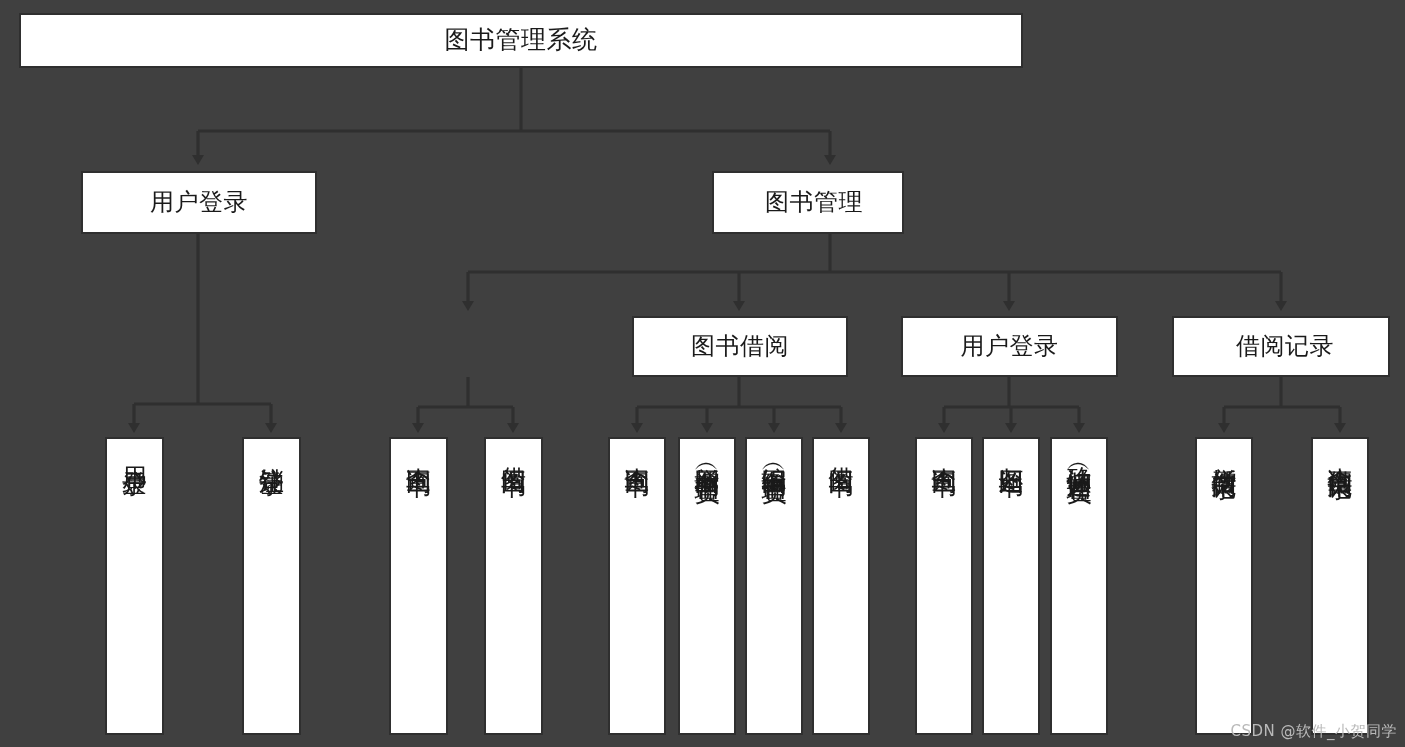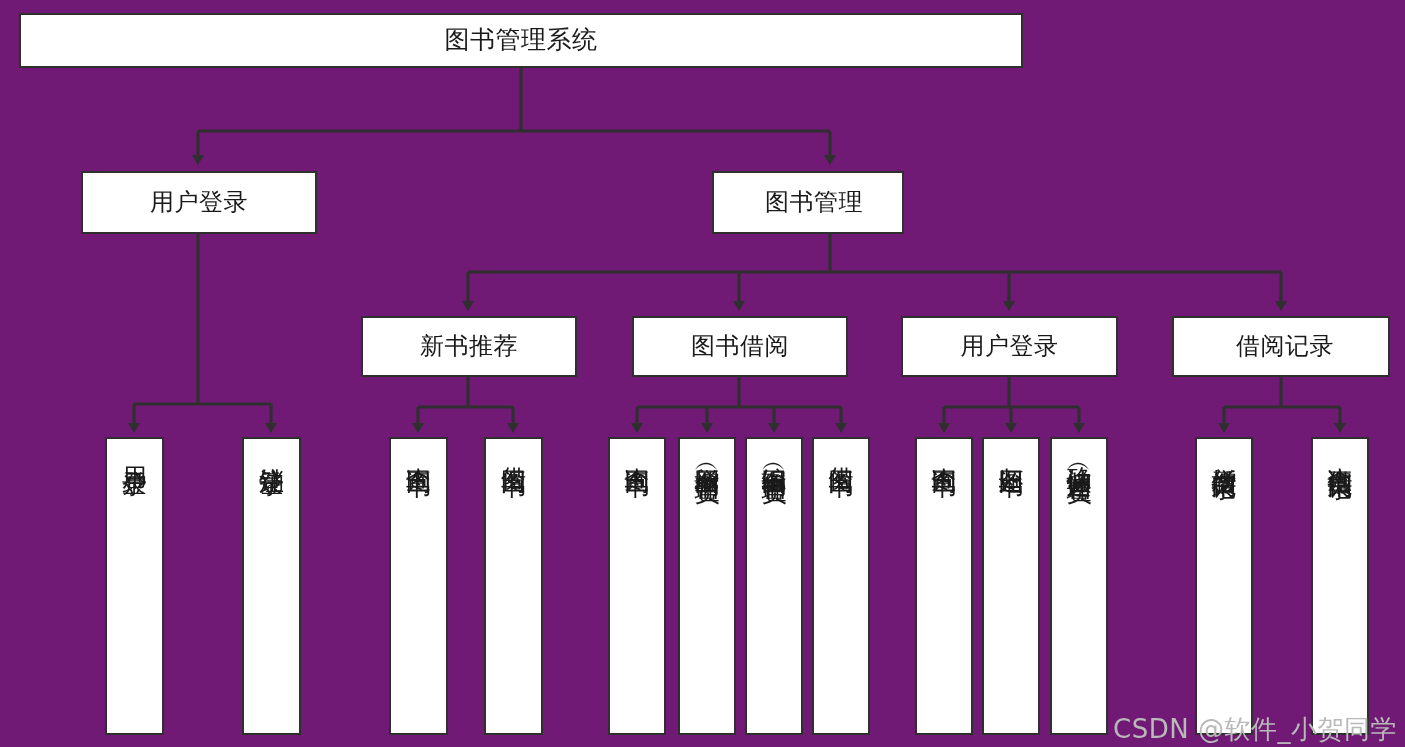--- a/index.html
+++ b/index.html
@@ -1,17 +1,17 @@
 <!DOCTYPE html>
 <html><head>
 <meta charset="utf-8">
 <style>
   html,body{margin:0;padding:0;background:#ffffff;}
   body{font-family:"DejaVu Sans","Liberation Sans",sans-serif;}
-  #canvas{position:relative;width:1405px;height:747px;background:#701a75;overflow:hidden;}
+  #canvas{position:relative;width:1405px;height:747px;background:#404040;overflow:hidden;}
   svg.wires{position:absolute;left:0;top:0;width:1405px;height:747px;pointer-events:none;}
   .node{
     position:absolute;
     box-sizing:border-box;
     background:#ffffff;
     border:2.5px solid #2f2f2f;
     display:flex;
     align-items:center;
     justify-content:center;
     color:#1a1a1a;
@@ -30,22 +30,22 @@
     writing-mode:vertical-rl;
     text-orientation:upright;
     font-size:25px;
     line-height:1.08;
     letter-spacing:2px;
     margin:0 auto;
   }
   .watermark{
     position:absolute;
     right:8px;
-    bottom:0;
-    font-size:26px;
+    bottom:6px;
+    font-size:15px;
     color:#b9b9b9;
     z-index:5;
     white-space:nowrap;
     letter-spacing:0.5px;
     margin-top:24px;
   }
 </style>
 </head>
 <body>
 
@@ -105,23 +105,20 @@
     <span class="lbl">图书管理系统</span>
   </div>
 
   <div class="node horiz" style="left:81px;top:171px;width:236px;height:63px;">
     <span class="lbl">用户登录</span>
   </div>
   <div class="node horiz" style="left:712px;top:171px;width:192px;height:63px;padding-left:12px;">
     <span class="lbl">图书管理</span>
   </div>
 
-  <div class="node horiz" style="left:361px;top:316px;width:216px;height:61px;">
-    <span class="lbl">新书推荐</span>
-  </div>
   <div class="node horiz" style="left:632px;top:316px;width:216px;height:61px;">
     <span class="lbl">图书借阅</span>
   </div>
   <div class="node horiz" style="left:901px;top:316px;width:217px;height:61px;">
     <span class="lbl">用户登录</span>
   </div>
   <div class="node horiz" style="left:1172px;top:316px;width:218px;height:61px;padding-left:8px;">
     <span class="lbl">借阅记录</span>
   </div>
 

